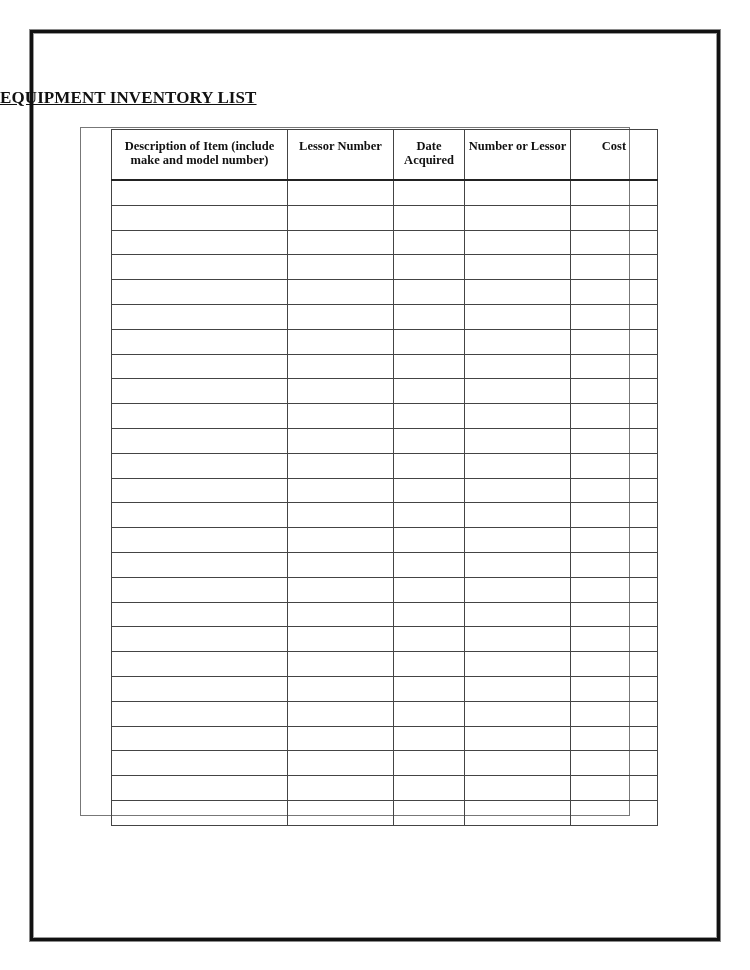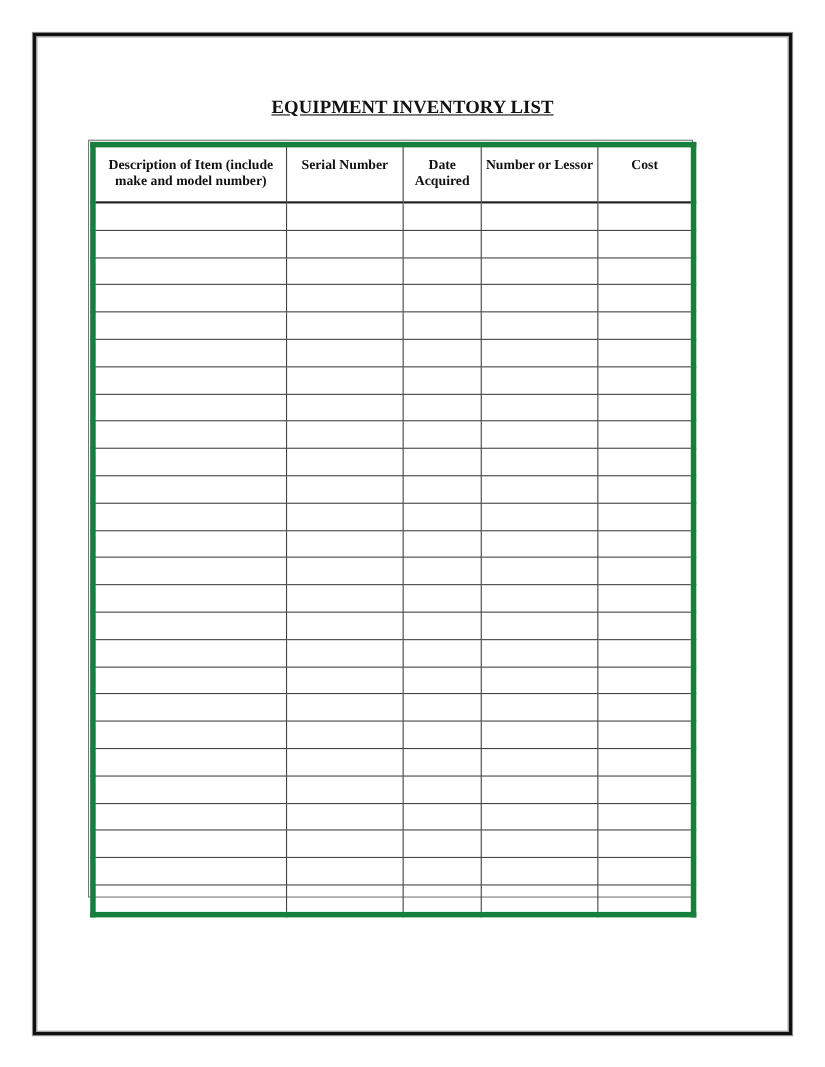--- a/index.html
+++ b/index.html
@@ -13,30 +13,31 @@
     }
     .frame-mid {
       position: absolute; left: 30px; top: 30px; width: 690px; height: 911px;
       box-sizing: border-box; border: 3px solid #111;
     }
     .frame-inner {
       position: absolute; left: 33px; top: 33px; width: 684px; height: 905px;
       box-sizing: border-box; border: 1px solid #9a9a9a;
     }
     .title {
-      position: absolute; left: 0; right: 0; top: 88px; text-align: center;
+      position: absolute; left: 0; right: 0; top: 88px; 
       font-size: 17px; font-weight: bold; text-decoration: underline; letter-spacing: 0.1px;
     }
     .table-wrap {
       position: absolute; left: 80px; top: 127px; width: 550px; height: 689px;
       box-sizing: border-box; border: 1px solid #777; padding: 1px;
     }
     table {
       width: 100%; height: 100%; border-collapse: collapse; table-layout: fixed;
-      border: 5px solid #15803d;
+      border: 1px solid #15803d;
+      margin-left: 29px;
     }
     th, td { border: 1px solid #444; padding: 0; }
     th {
       height: 40px; vertical-align: top; font-weight: bold; font-size: 12.5px;
       line-height: 14px; padding-top: 9px; text-align: center;
       border-bottom: 2px solid #222;
     }
     td { height: 23.8px; }
   </style>
 </head>
@@ -53,21 +54,21 @@
     <colgroup id="cols">
         <col style="width: 176px;">
         <col style="width: 106px;">
         <col style="width: 71px;">
         <col style="width: 106px;">
         <col style="width: 87px;">
       </colgroup>
     <thead>
       <tr>
         <th>Description of Item (include<br>make and model number)</th>
-        <th>Serial Number</th>
+        <th>Lessor Number</th>
         <th>Date<br>Acquired</th>
         <th>Number or Lessor</th>
         <th>Cost</th>
       </tr>
     </thead>
     <tbody id="tbody">
         <tr>
           <td></td>
           <td></td>
           <td></td>

